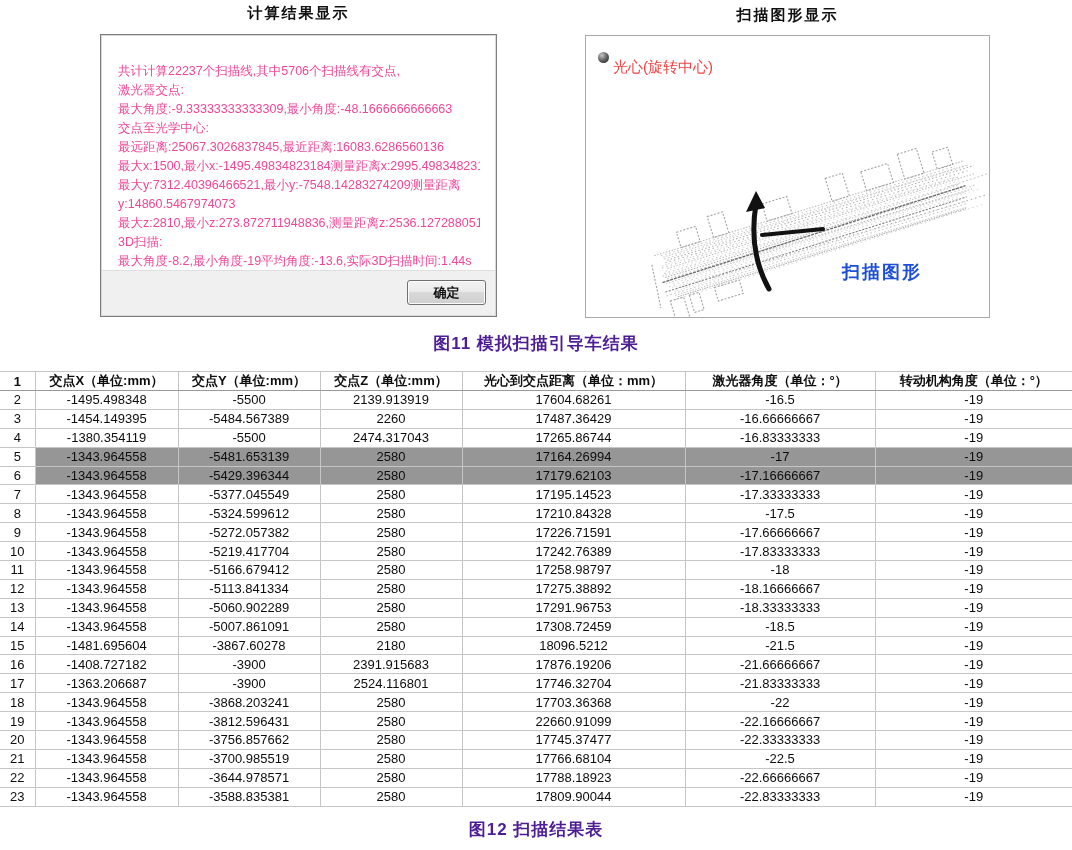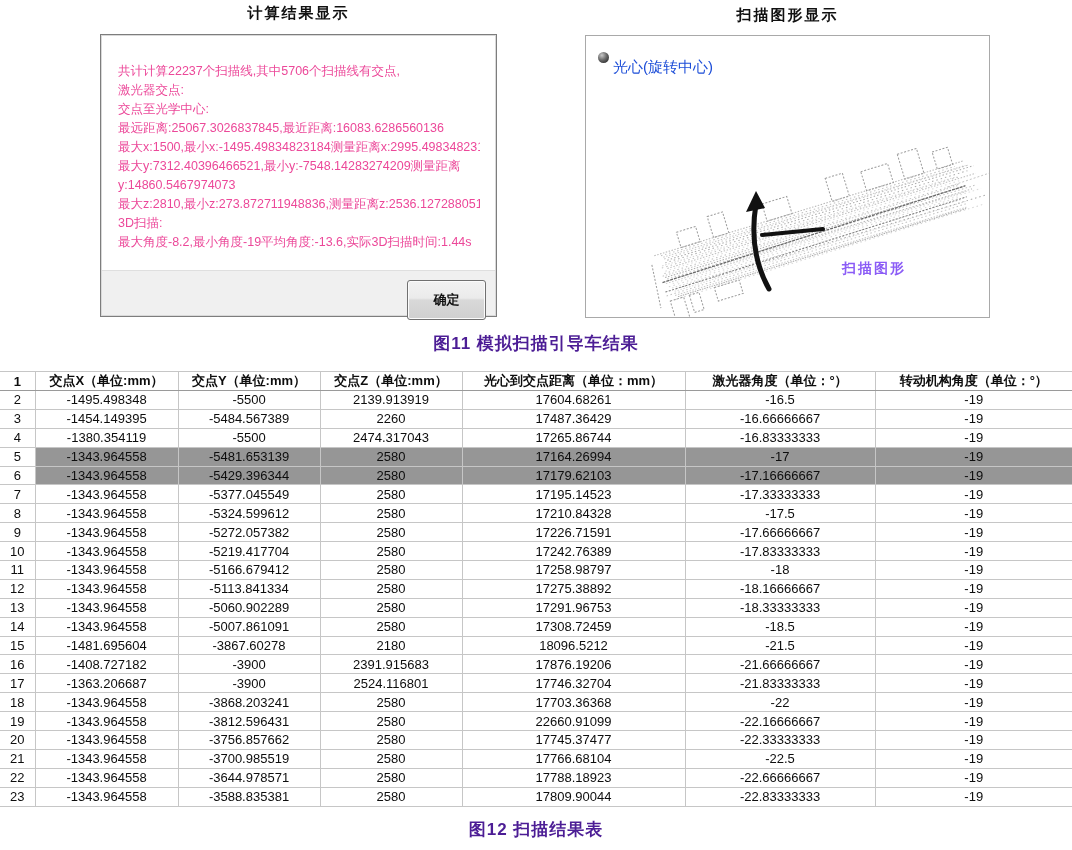--- a/index.html
+++ b/index.html
@@ -12,33 +12,33 @@
   .title-right{left:585px;width:405px;top:6px;}
 
   
   .dialog{position:absolute;left:100px;top:34px;width:397px;height:283px;background:#fff;
           border:1px solid #7d7d7d;box-shadow:0 0 0 1px #d9d9d9 inset;box-sizing:border-box;}
   .dialog-body{position:absolute;left:0;right:0;top:0;padding:27px 16px 0 17px;
                font-size:12.5px;line-height:19px;color:#ec4899;}
   .dialog-body div{white-space:nowrap;overflow:hidden;}
   .dialog-footer{position:absolute;left:1px;right:1px;bottom:1px;height:44px;background:#f0f0f0;
                  border-top:1px solid #dfdfdf;}
-  .ok-btn{position:absolute;right:9px;top:9px;width:79px;height:40px;font-size:13px;font-weight:700;color:#111;
+  .ok-btn{position:absolute;right:9px;top:9px;width:79px;height:25px;font-size:13px;font-weight:700;color:#111;
           font-family:inherit;border:1px solid #707070;border-radius:3px;
           background:linear-gradient(#f2f2f2,#ebebeb 45%,#d9d9d9 50%,#cfcfcf);
           box-shadow:0 0 0 1px #fbfbfb inset;cursor:pointer;}
 
   
   .scan-panel{position:absolute;left:585px;top:35px;width:405px;height:283px;background:#fff;
               border:1px solid #a9a9a9;box-sizing:border-box;}
   .sphere{position:absolute;left:12px;top:16px;width:11px;height:11px;border-radius:50%;
           background:radial-gradient(circle at 35% 30%,#c8c8c8 0%,#6a6a6a 45%,#161616 100%);}
-  .oc-label{position:absolute;left:27px;top:22px;font-size:15px;color:#1d4ed8;}
+  .oc-label{position:absolute;left:27px;top:22px;font-size:15px;color:#ef4444;}
   .cloud-svg{position:absolute;left:0;top:0;width:403px;height:281px;}
-  .scan-label{position:absolute;left:256px;top:224px;font-size:14px;font-weight:600;color:#8b5cf6;letter-spacing:2px;}
+  .scan-label{position:absolute;left:256px;top:224px;font-size:18px;font-weight:600;color:#1d4ed8;letter-spacing:2px;}
 
   
   .caption{position:absolute;left:0;width:100%;text-align:center;font-size:17px;font-weight:700;color:#4c1d95;letter-spacing:1px;}
   .cap11{top:332px;}
   .cap12{top:818px;}
 
   
   .scan-table{position:absolute;left:0;top:371px;width:1072px;border-collapse:collapse;table-layout:fixed;
               font-size:13px;color:#0d0d0d;}
   .scan-table td{border:1px solid #c6c6c6;text-align:center;padding:0 2px;height:17.9px;
@@ -53,20 +53,21 @@
 <body>
 
 <div class="page">
 
   <div class="panel-title title-left">计算结果显示</div>
 
   <div class="dialog">
     <div class="dialog-body">
         <div>共计计算22237个扫描线,其中5706个扫描线有交点,</div>
         <div>激光器交点:</div>
+        <div>最大角度:-9.33333333333309,最小角度:-48.1666666666663</div>
         <div>交点至光学中心:</div>
         <div>最远距离:25067.3026837845,最近距离:16083.6286560136</div>
         <div>最大x:1500,最小x:-1495.49834823184测量距离x:2995.49834823184</div>
         <div>最大y:7312.40396466521,最小y:-7548.14283274209测量距离</div>
         <div>y:14860.5467974073</div>
         <div>最大z:2810,最小z:273.872711948836,测量距离z:2536.12728805117</div>
         <div>3D扫描:</div>
         <div>最大角度-8.2,最小角度-19平均角度:-13.6,实际3D扫描时间:1.44s</div>
       </div>
     <div class="dialog-footer">

